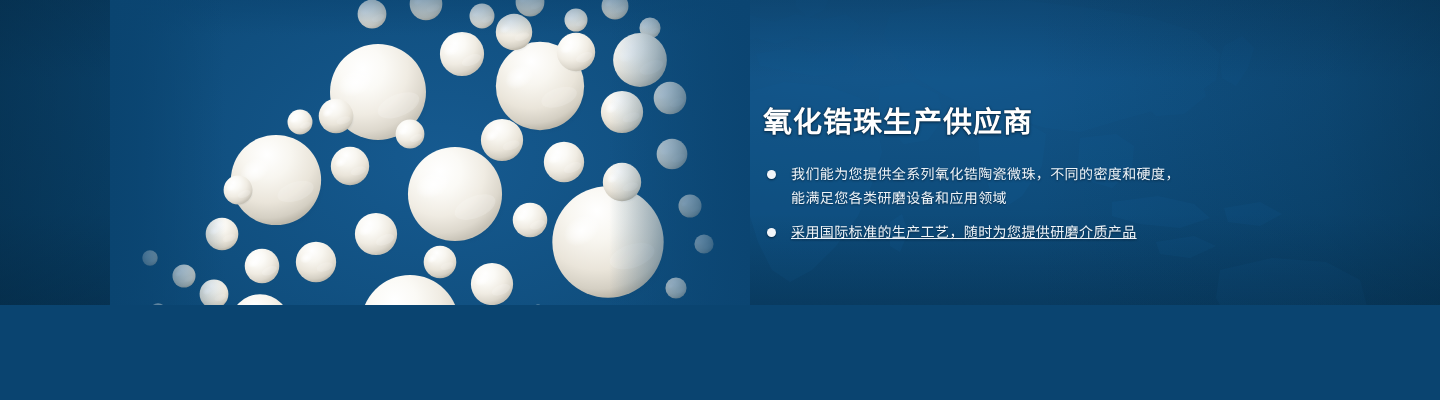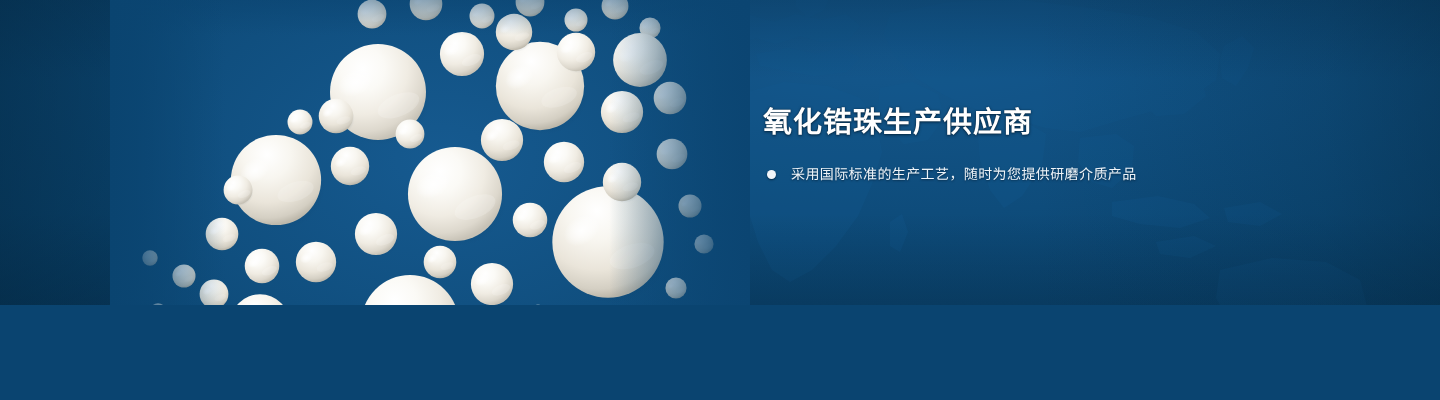--- a/index.html
+++ b/index.html
@@ -124,21 +124,21 @@
   .bullet {
     position: relative;
     padding-left: 28px;
     margin-bottom: 10px;
     font-size: 14px;
     line-height: 24px;
     color: #eef4f9;
     letter-spacing: 0.4px;
     text-shadow: 0 1px 2px rgba(2,22,40,0.6);
   }
-  .bullet:last-child { margin-bottom: 0; }
+  .bullet:last-child { margin-bottom: 0; text-decoration: underline; }
   .bullet .dot {
     position: absolute;
     left: 4px;
     top: 8px;
     width: 9px;
     height: 9px;
     border-radius: 50%;
     background: #f2f6fa;
     box-shadow: 0 1px 2px rgba(2,22,40,0.65);
   }
@@ -312,20 +312,25 @@
     </svg>
     <div class="halftone"></div>
     <div class="edge-blend"></div>
   </div>
 
   <div class="copy">
     <h1 class="headline">氧化锆珠生产供应商</h1>
 
     <ul class="bullets">
 
+      <li class="bullet">
+        <span class="dot"></span>
+        <span class="line">我们能为您提供全系列氧化锆陶瓷微珠，不同的密度和硬度，</span>
+        <span class="line">能满足您各类研磨设备和应用领域</span>
+      </li>
 
 
       <li class="bullet">
         <span class="dot"></span>
         <span class="line">采用国际标准的生产工艺，随时为您提供研磨介质产品</span>
       </li>
 
     </ul>
   </div>
 

